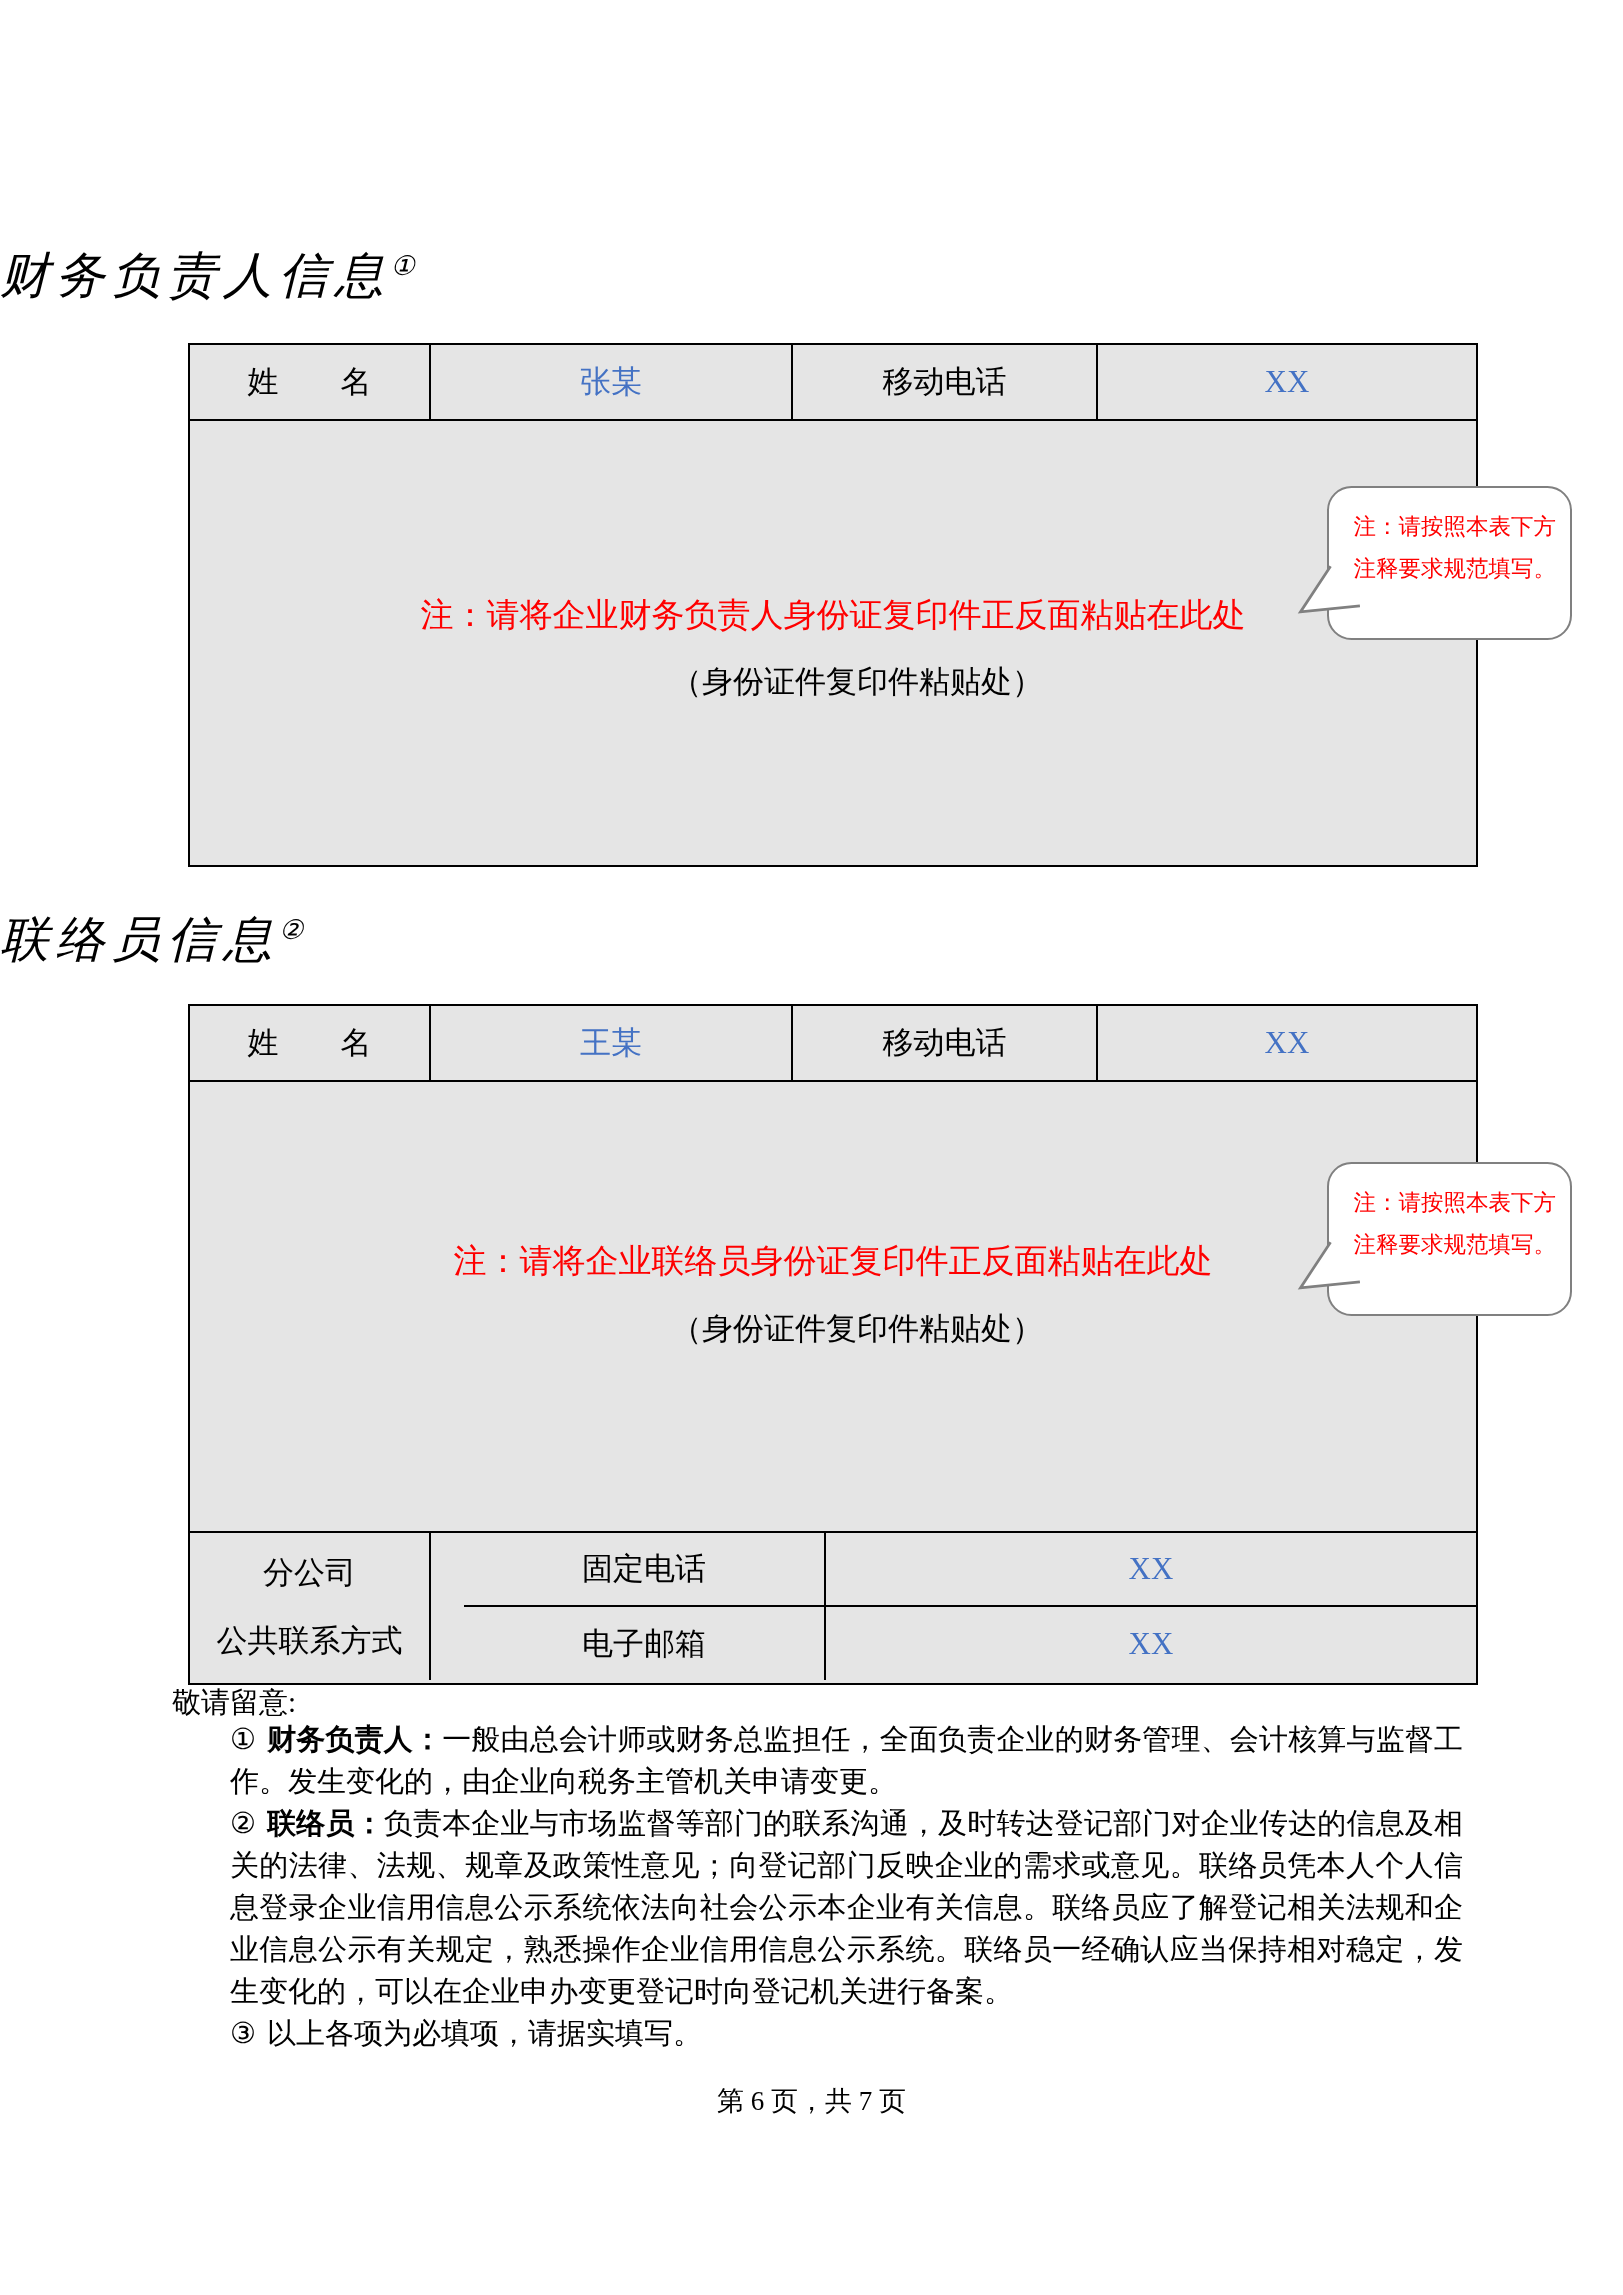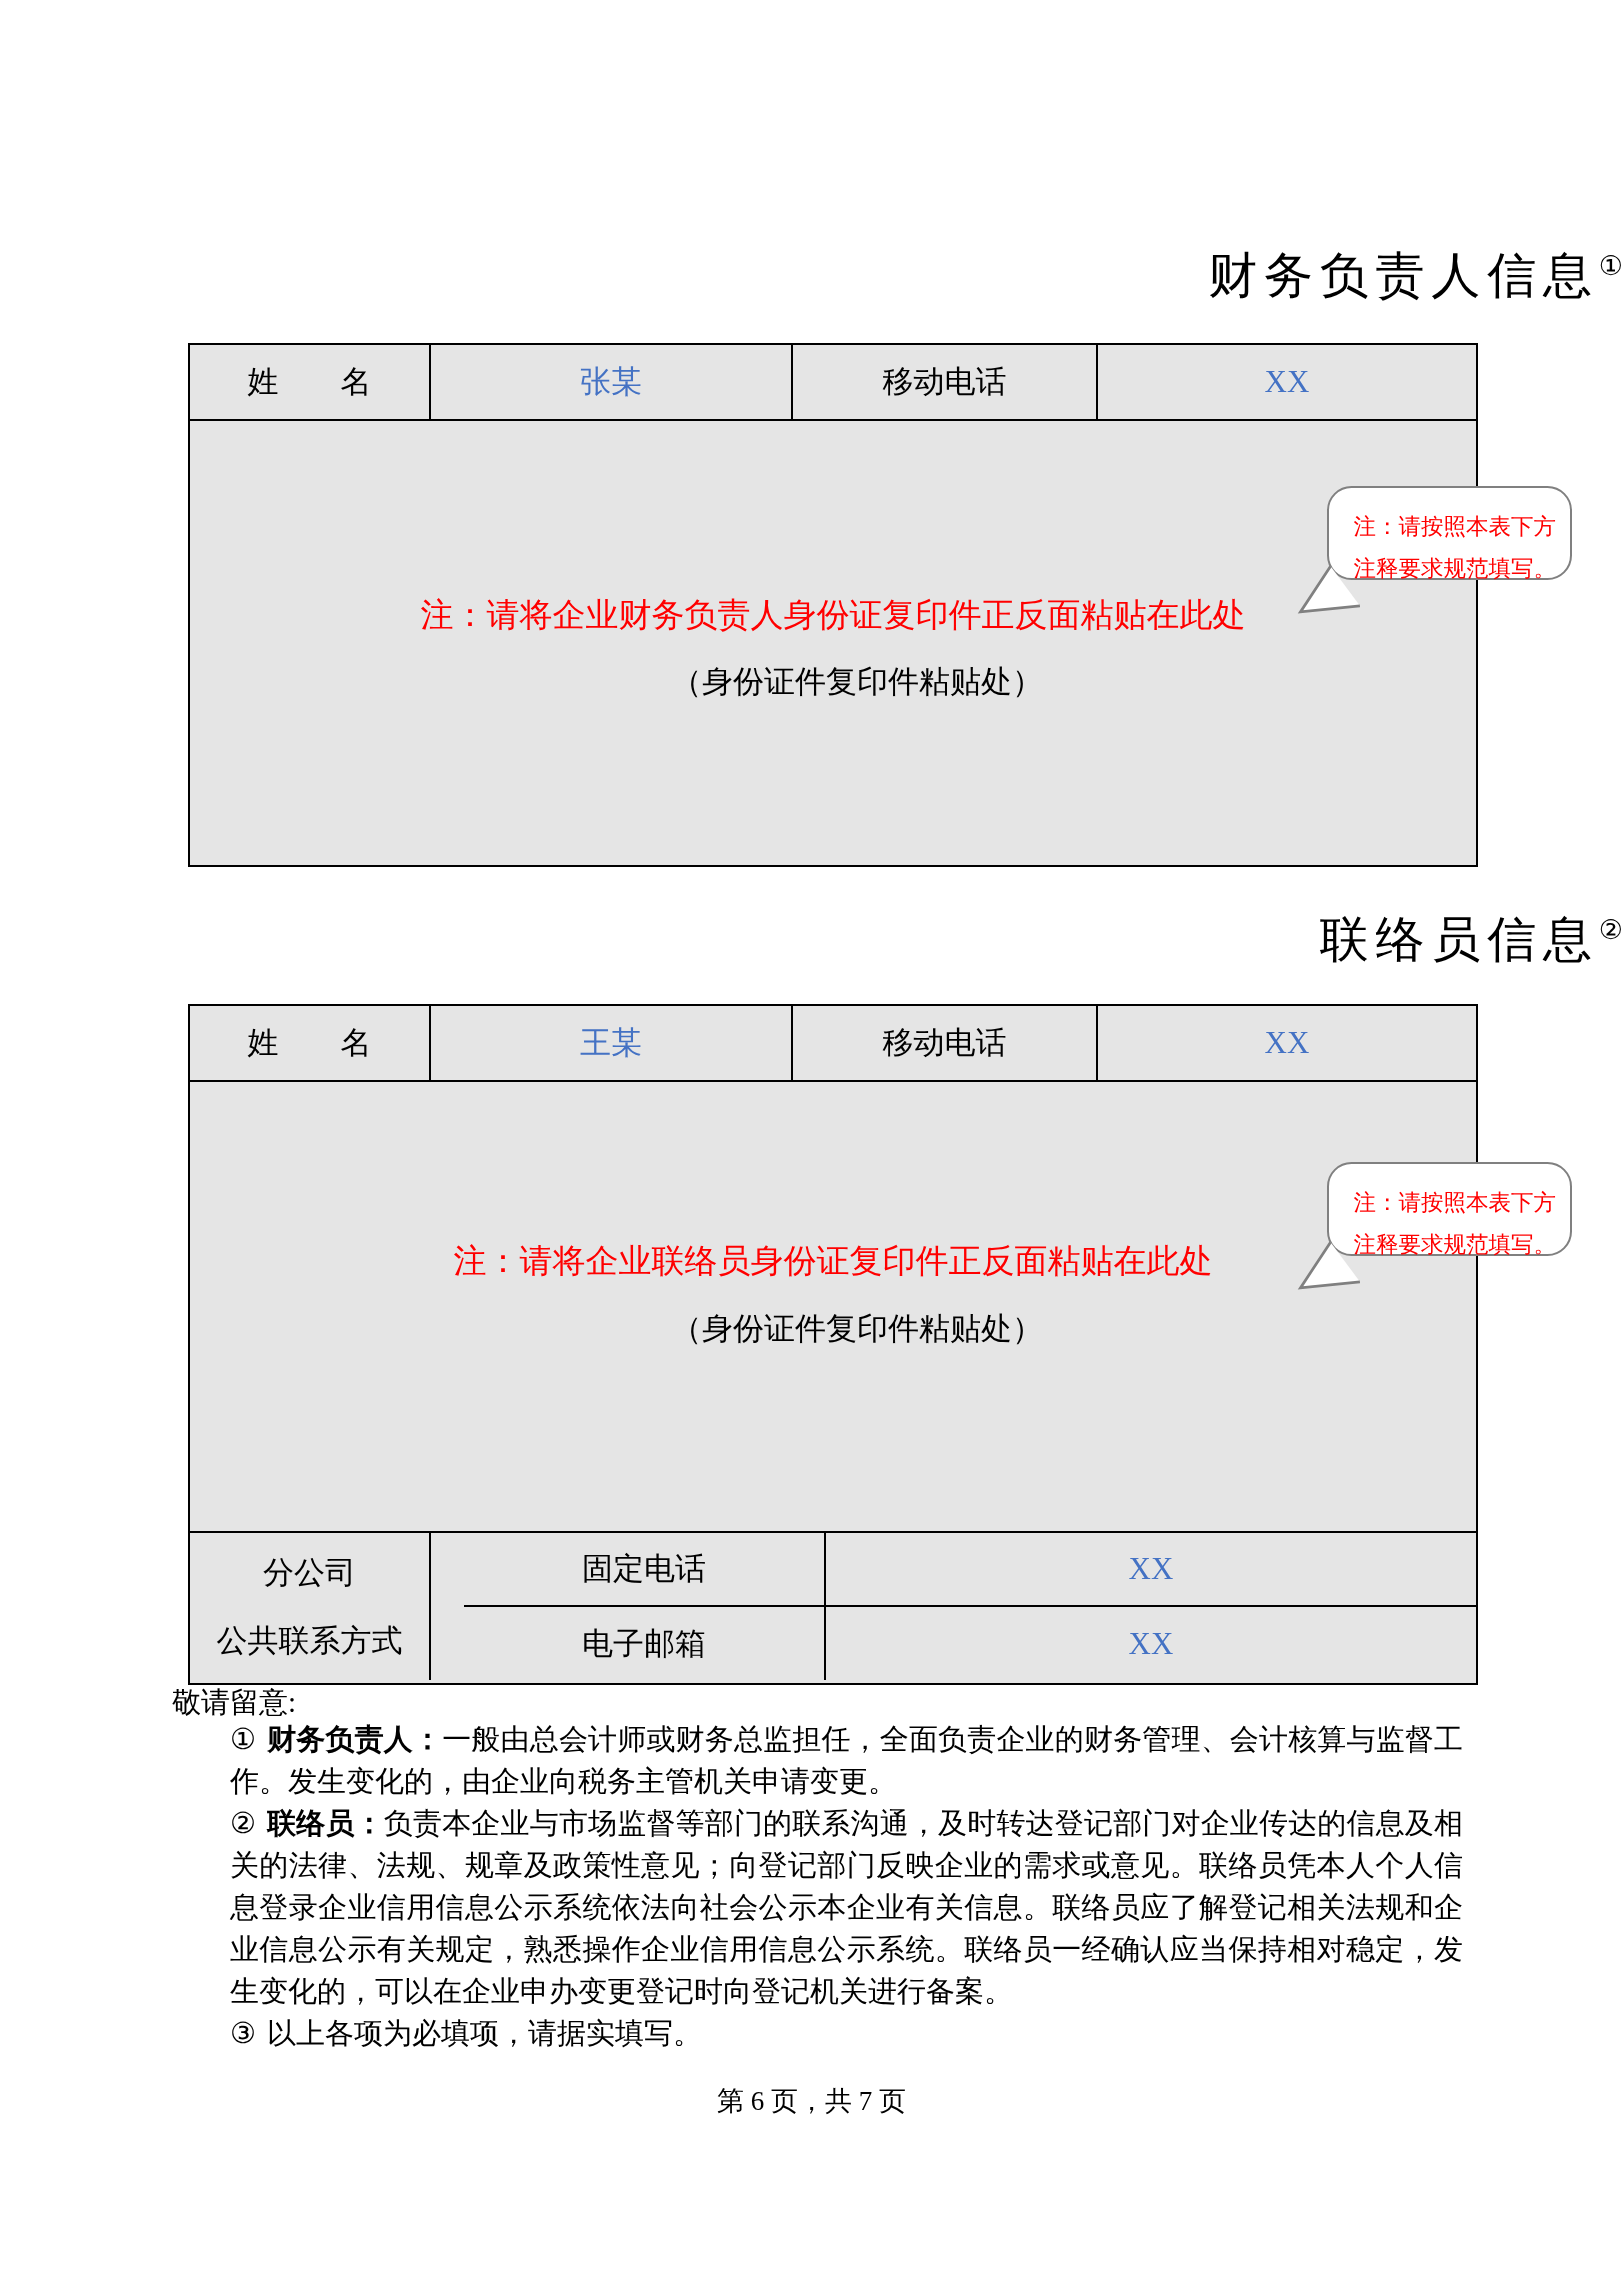--- a/index.html
+++ b/index.html
@@ -6,24 +6,25 @@
   .page{
     position:relative;
     width:1623px;height:2295px;
     background:#ffffff;
     font-family:"Liberation Serif","DejaVu Serif",serif;
     color:#000;
     overflow:hidden;
   }
   .title{
     position:absolute;left:0;width:100%;
-    text-align:right;
+    text-align:left;
     font-size:49px;letter-spacing:6.8px;
     line-height:1.05;
     white-space:nowrap;
+    font-style:italic;
   }
   .title sup{
     font-size:27px;letter-spacing:0;
     vertical-align:super;line-height:0;
   }
   
   .tbl{
     position:absolute;left:188px;width:1290px;
     border:2.7px solid #000;background:#e5e5e5;
     box-sizing:border-box;
@@ -57,21 +58,21 @@
     border-right:2.7px solid #000;
   }
   .groupcell div{line-height:1;}
   .bottom-rows{flex:1;display:flex;flex-direction:column;margin-left:33px;}
   .brow{display:flex;height:74px;box-sizing:border-box;border-bottom:2.7px solid #000;}
   .brow.lastrow{border-bottom:none;flex:1;}
   .brow .lbl{width:362px;}
   .brow .val{flex:1;}
   
   .bubble{
-    position:absolute;width:245px;height:94px;
+    position:absolute;width:245px;height:154px;
     background:#fff;border:2px solid #808080;border-radius:24.5px;
     box-sizing:border-box;z-index:5;
   }
   .bubble-text{
     padding:17.7px 11px 0 24.5px;
     color:#FF0000;font-size:22.5px;line-height:42px;
     white-space:nowrap;
   }
   .tail{position:absolute;left:-34px;top:59px;width:82px;height:82px;overflow:visible;}
   

